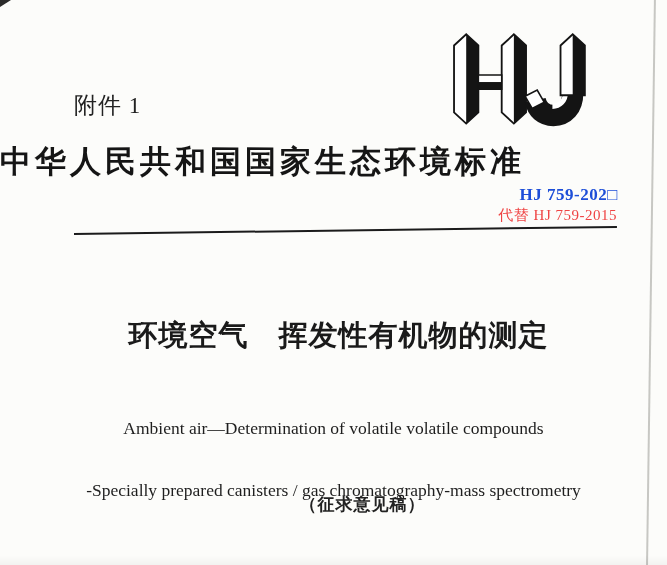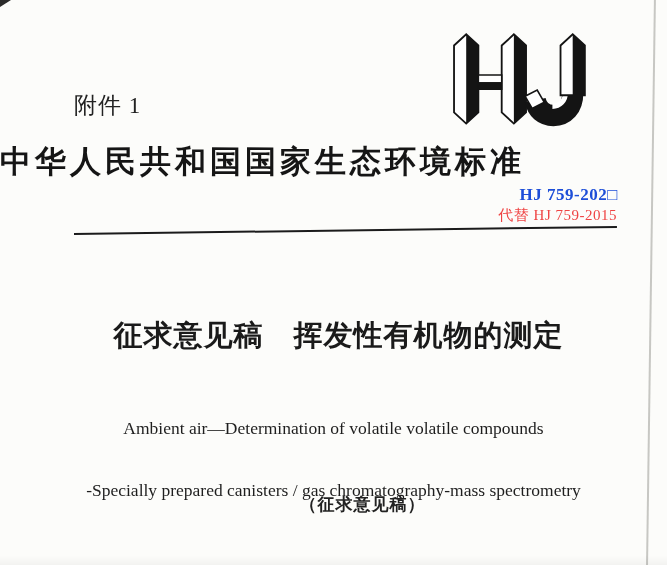--- a/index.html
+++ b/index.html
@@ -115,21 +115,21 @@
   </svg>
 
   <div class="heading">中华人民共和国国家生态环境标准</div>
 
   <div class="std-no">HJ 759-202□</div>
 
   <div class="replaces">代替 HJ 759-2015</div>
 
   <div class="rule"></div>
 
-  <div class="title-cn l1">征求意见稿　挥发性有机物的测定</div>
+  <div class="title-cn l1">环境空气　挥发性有机物的测定</div>
 
 
   <div class="subtitle-en l1">Ambient air—Determination of volatile volatile compounds</div>
 
   <div class="subtitle-en l2">-Specially prepared canisters / gas chromatography-mass spectrometry</div>
 
   <div class="draft-note">（征求意见稿）</div>
 
 </div>
 

